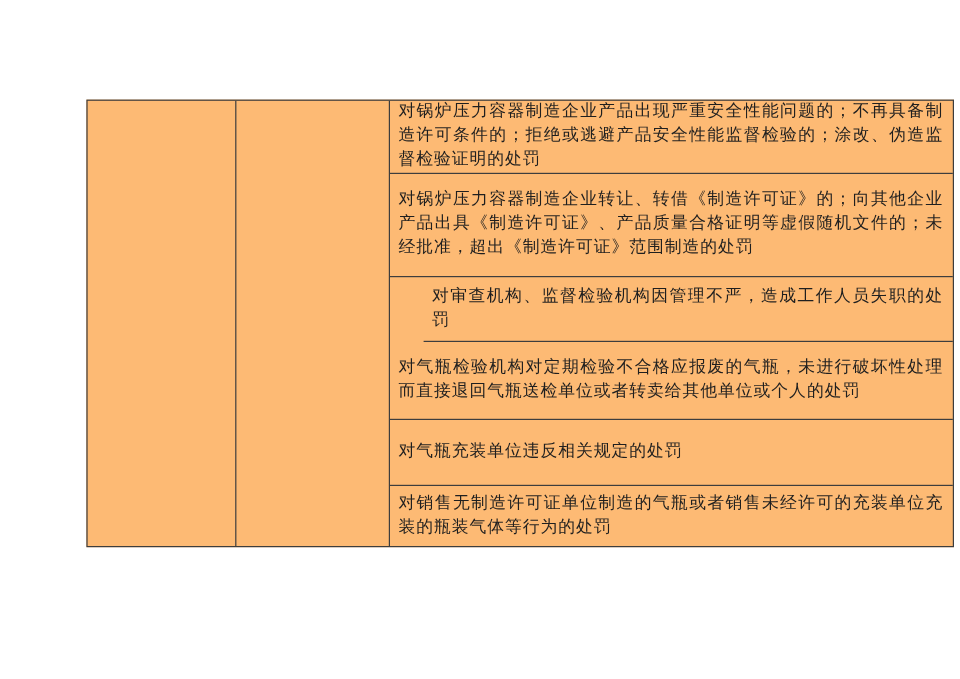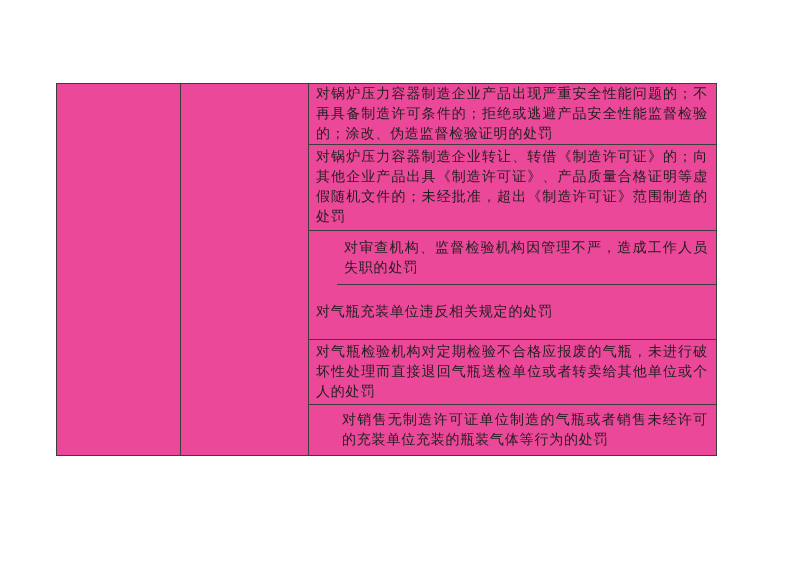--- a/index.html
+++ b/index.html
@@ -9,25 +9,25 @@
     font-family: "Liberation Serif", "DejaVu Serif", serif;
   }
   .page {
     position: relative;
     width: 800px; height: 566px;
     background: #ffffff;
     overflow: hidden;
   }
   .doc-table {
     position: absolute;
-    left: 56px; top: 83px;
-    width: 661px; height: 373px;
+    left: 72px; top: 83px;
+    width: 723px; height: 373px;
     border: 1px solid #3d3d3d;
     display: flex;
-    background: #ec4899;
+    background: #fdba74;
   }
   .col-narrow-1 {
     width: 124px;
     border-right: 1px solid #3d3d3d;
   }
   .col-narrow-2 {
     width: 128px;
     border-right: 1px solid #3d3d3d;
   }
   .col-text {
@@ -35,21 +35,21 @@
     display: flex;
     flex-direction: column;
   }
   .cell {
     display: flex;
     align-items: center;
     padding: 2px 8px 2px 7px;
     border-bottom: 1px solid #3d3d3d;
     overflow: hidden;
   }
-  .cell:last-child { border-bottom: none; margin-left: 26px; }
+  .cell:last-child { border-bottom: none; }
   .cell-r1 { height: 61px; }
   .cell-r2 { height: 86px; }
   .cell-r3 { height: 55px; margin-left: 28px; }
   .cell-r4 { height: 55px; }
   .cell-r5 { height: 65px; }
   .cell-r6 { height: 50px; }
   .cell-text {
     font-size: 14px;
     line-height: 20px;
     letter-spacing: 0.8px;
@@ -68,24 +68,24 @@
     <div class="col-text">
       <div class="cell cell-r1">
         <div class="cell-text">对锅炉压力容器制造企业产品出现严重安全性能问题的；不再具备制造许可条件的；拒绝或逃避产品安全性能监督检验的；涂改、伪造监督检验证明的处罚</div>
       </div>
       <div class="cell cell-r2">
         <div class="cell-text">对锅炉压力容器制造企业转让、转借《制造许可证》的；向其他企业产品出具《制造许可证》、产品质量合格证明等虚假随机文件的；未经批准，超出《制造许可证》范围制造的处罚</div>
       </div>
       <div class="cell cell-r3">
         <div class="cell-text">对审查机构、监督检验机构因管理不严，造成工作人员失职的处罚</div>
       </div>
+      <div class="cell cell-r5">
+        <div class="cell-text">对气瓶检验机构对定期检验不合格应报废的气瓶，未进行破坏性处理而直接退回气瓶送检单位或者转卖给其他单位或个人的处罚</div>
+      </div>
       <div class="cell cell-r4">
         <div class="cell-text">对气瓶充装单位违反相关规定的处罚</div>
-      </div>
-      <div class="cell cell-r5">
-        <div class="cell-text">对气瓶检验机构对定期检验不合格应报废的气瓶，未进行破坏性处理而直接退回气瓶送检单位或者转卖给其他单位或个人的处罚</div>
       </div>
       <div class="cell cell-r6">
         <div class="cell-text">对销售无制造许可证单位制造的气瓶或者销售未经许可的充装单位充装的瓶装气体等行为的处罚</div>
       </div>
     </div>
   </div>
 </div>
 
 </body></html>

